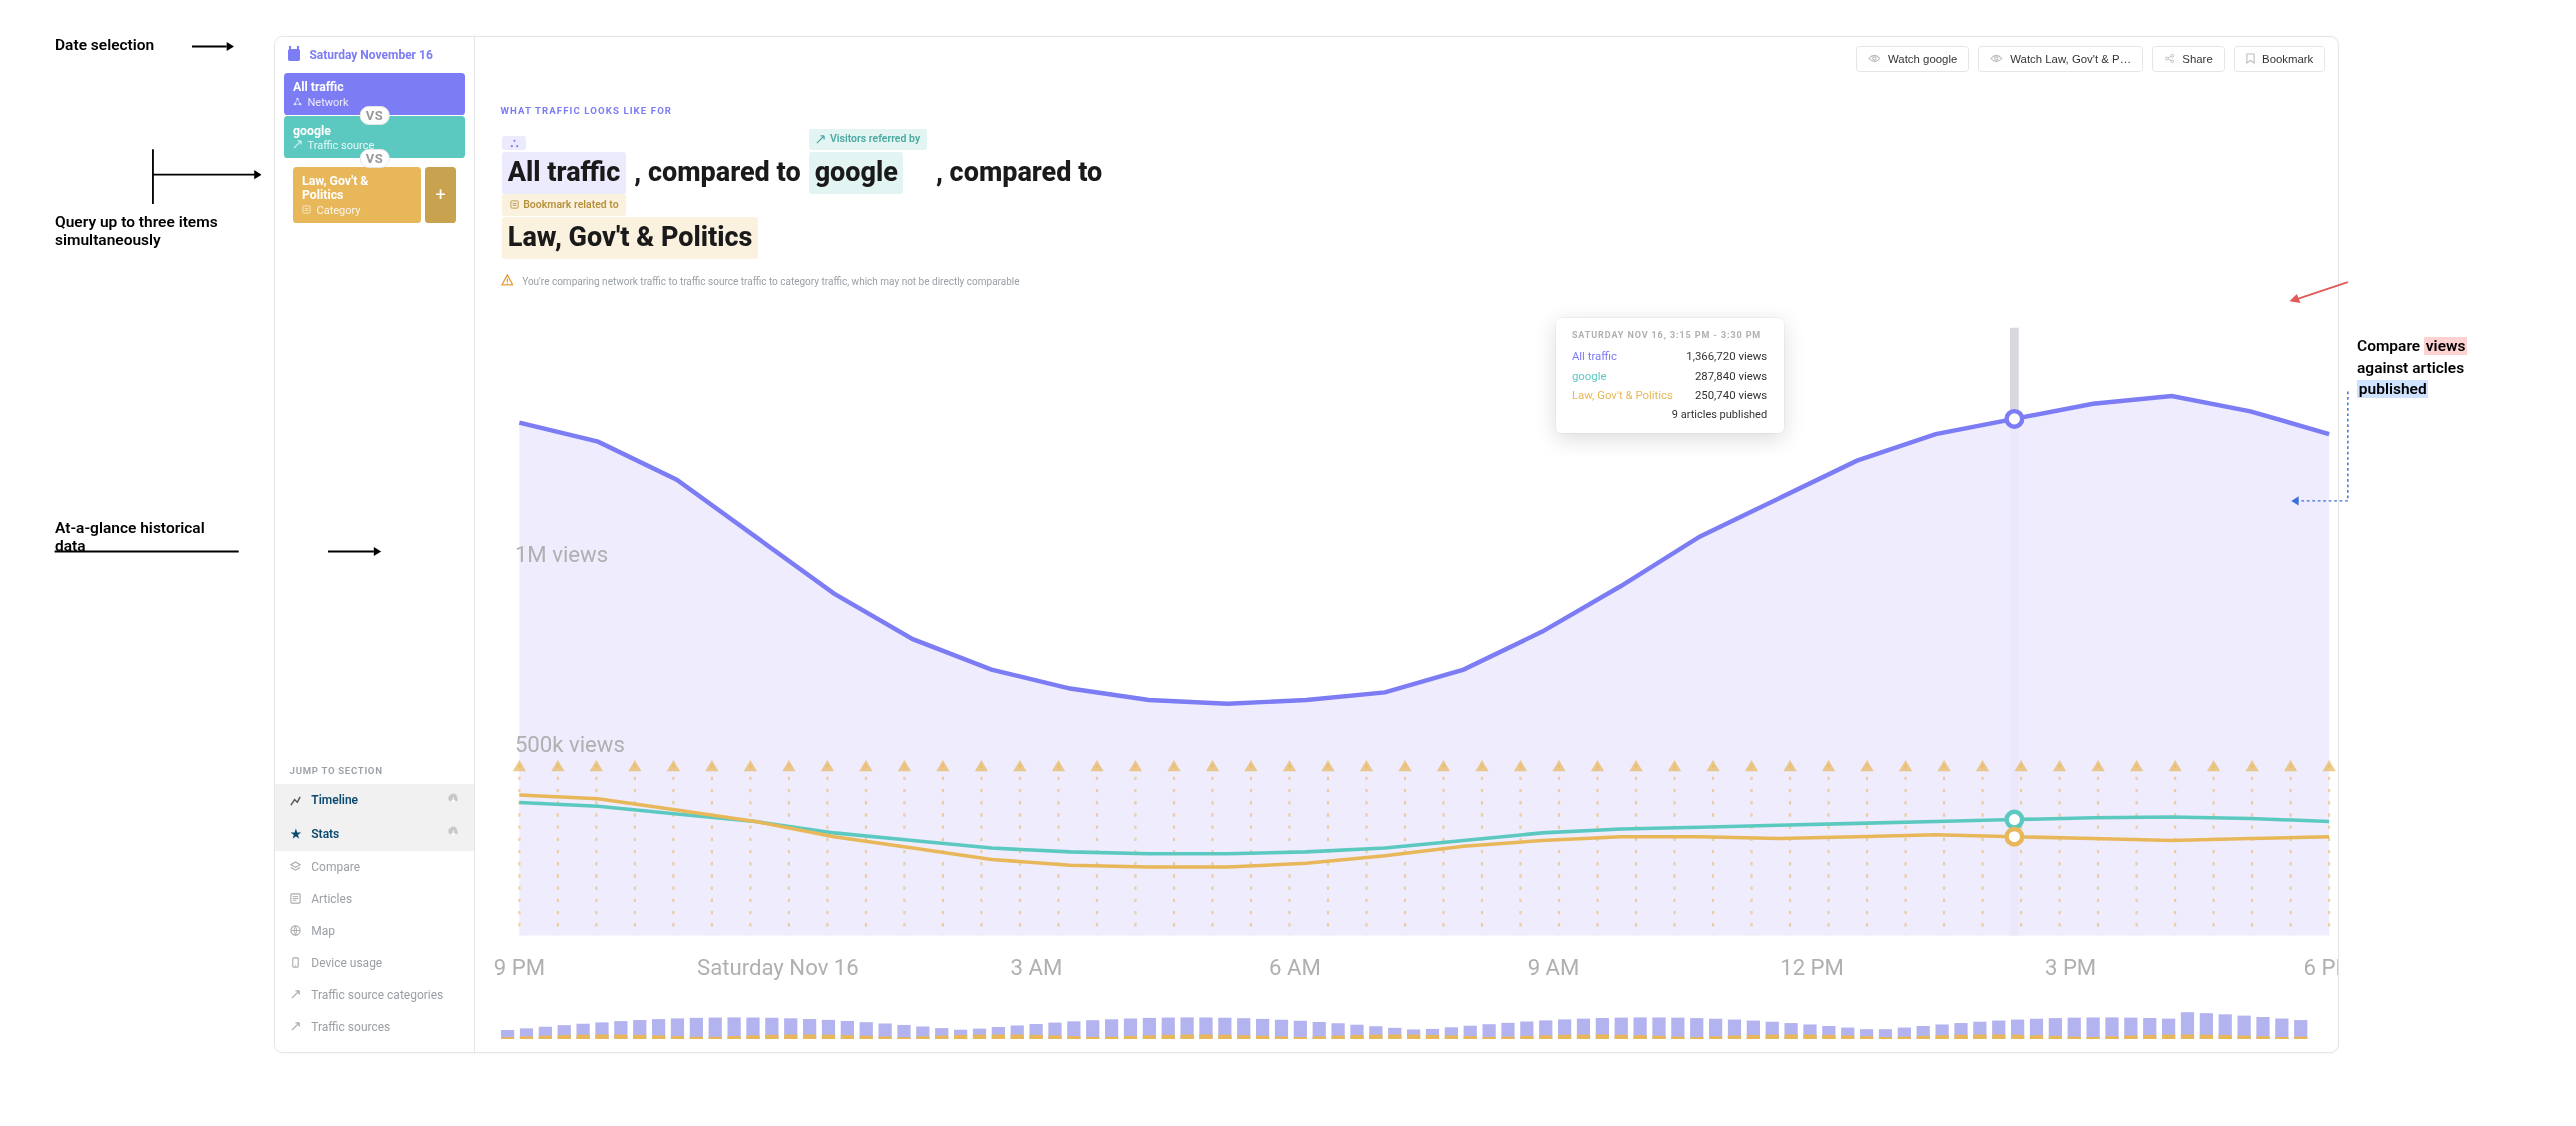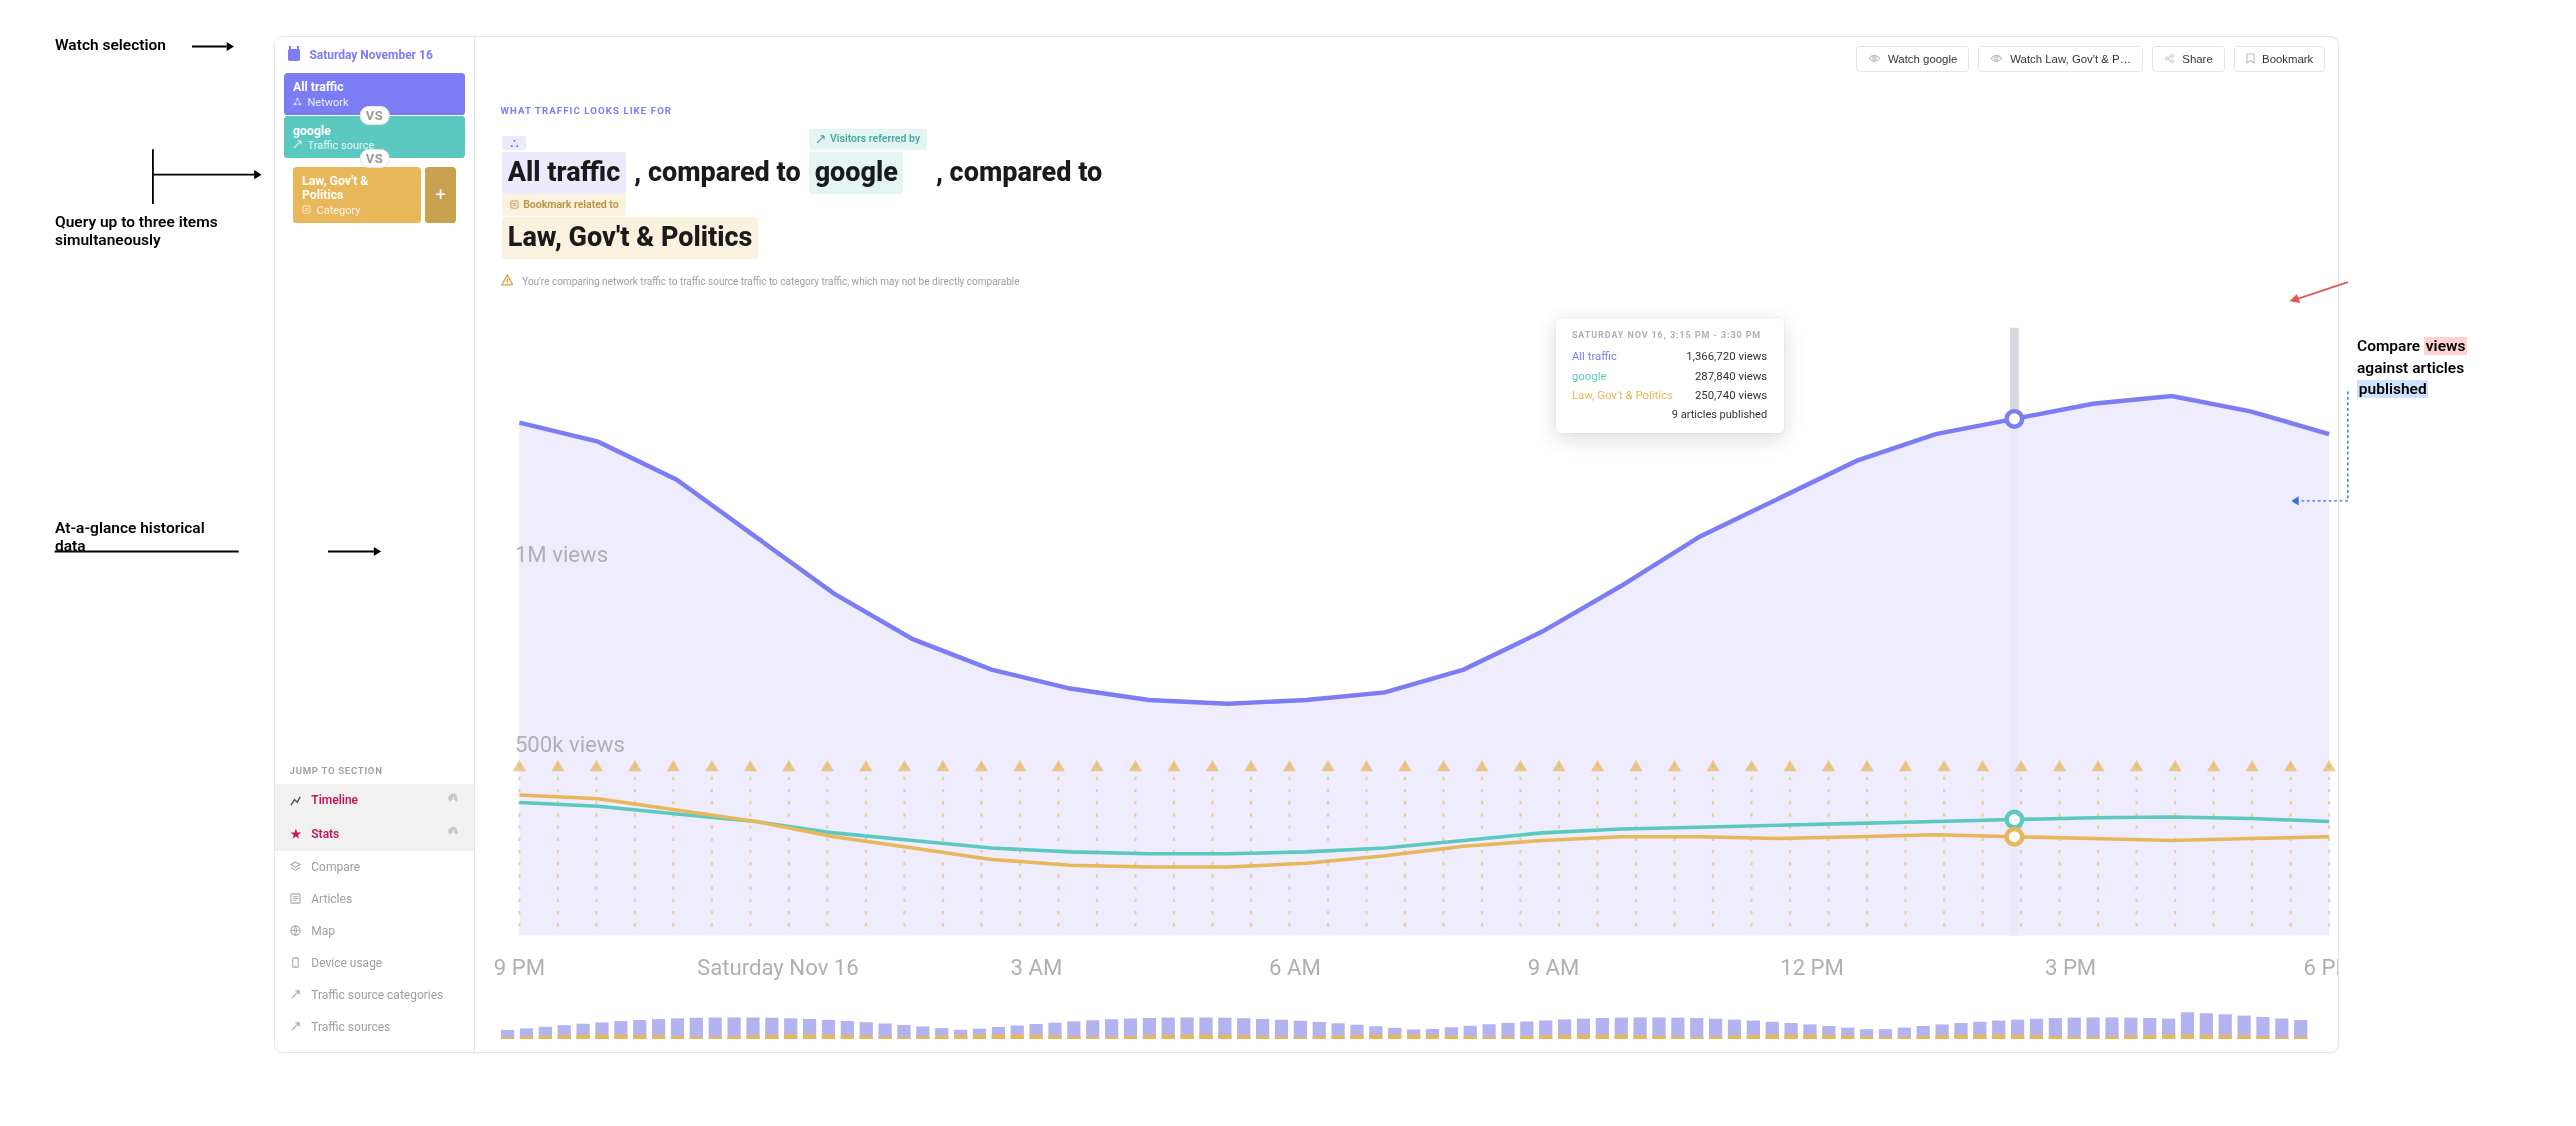--- a/index.html
+++ b/index.html
@@ -115,21 +115,21 @@
     font-weight: 600;
   }
   .nav-list { list-style:none;margin:0;padding:0 0 9px; }
   .nav-item {
     display:flex;align-items:center;gap:9px;
     padding: 9px 14.6px;
     color: var(--muted);
     font-size: 12px;
     cursor:pointer;
   }
-  .nav-item.active { background:#f1f1f1; color:#be185d; font-weight:600; }
+  .nav-item.active { background:#f1f1f1; color:#0c4a6e; font-weight:600; }
   .nav-item .ico { width:12.7px; display:inline-flex; justify-content:center; }
   .nav-item .dl { margin-left:auto; color:#c0c0c0; }
 
   
   .main { flex:1; display:flex; flex-direction:column; }
   .topbar {
     display:flex; justify-content:flex-end; gap:9px;
     padding: 9px 12.7px;
   }
   .btn {
@@ -203,21 +203,21 @@
   .hl-pink { background:#ffd2d2; padding:0 1.8px; }
   .hl-blue { background:#cfe2ff; padding:0 1.8px; }
 </style>
 </head>
 <body>
 
 <div class="stage">
 
   <div class="anno-left">
     <div class="anno-item" style="top:0;">
-      <span>Watch selection</span>
+      <span>Date selection</span>
       <svg class="arrow-svg" width="42" height="11" style="left:137px;top:4.6px" viewBox="0 0 46 12">
         <line x1="0" y1="6" x2="38" y2="6" stroke="#000" stroke-width="2"></line>
         <path d="M38 1 L46 6 L38 11 Z" fill="#000"></path>
       </svg>
     </div>
     <div class="anno-item" style="top:159px;">
       <svg width="219" height="73" style="position:absolute;left:-7.3px;top:-55px" viewBox="0 0 240 80">
         <path d="M115 10 L115 70" stroke="#000" stroke-width="2"></path>
         <path d="M115 38 L232 38" stroke="#000" stroke-width="2"></path>
         <path d="M226 33 L234 38 L226 43 Z" fill="#000"></path>

